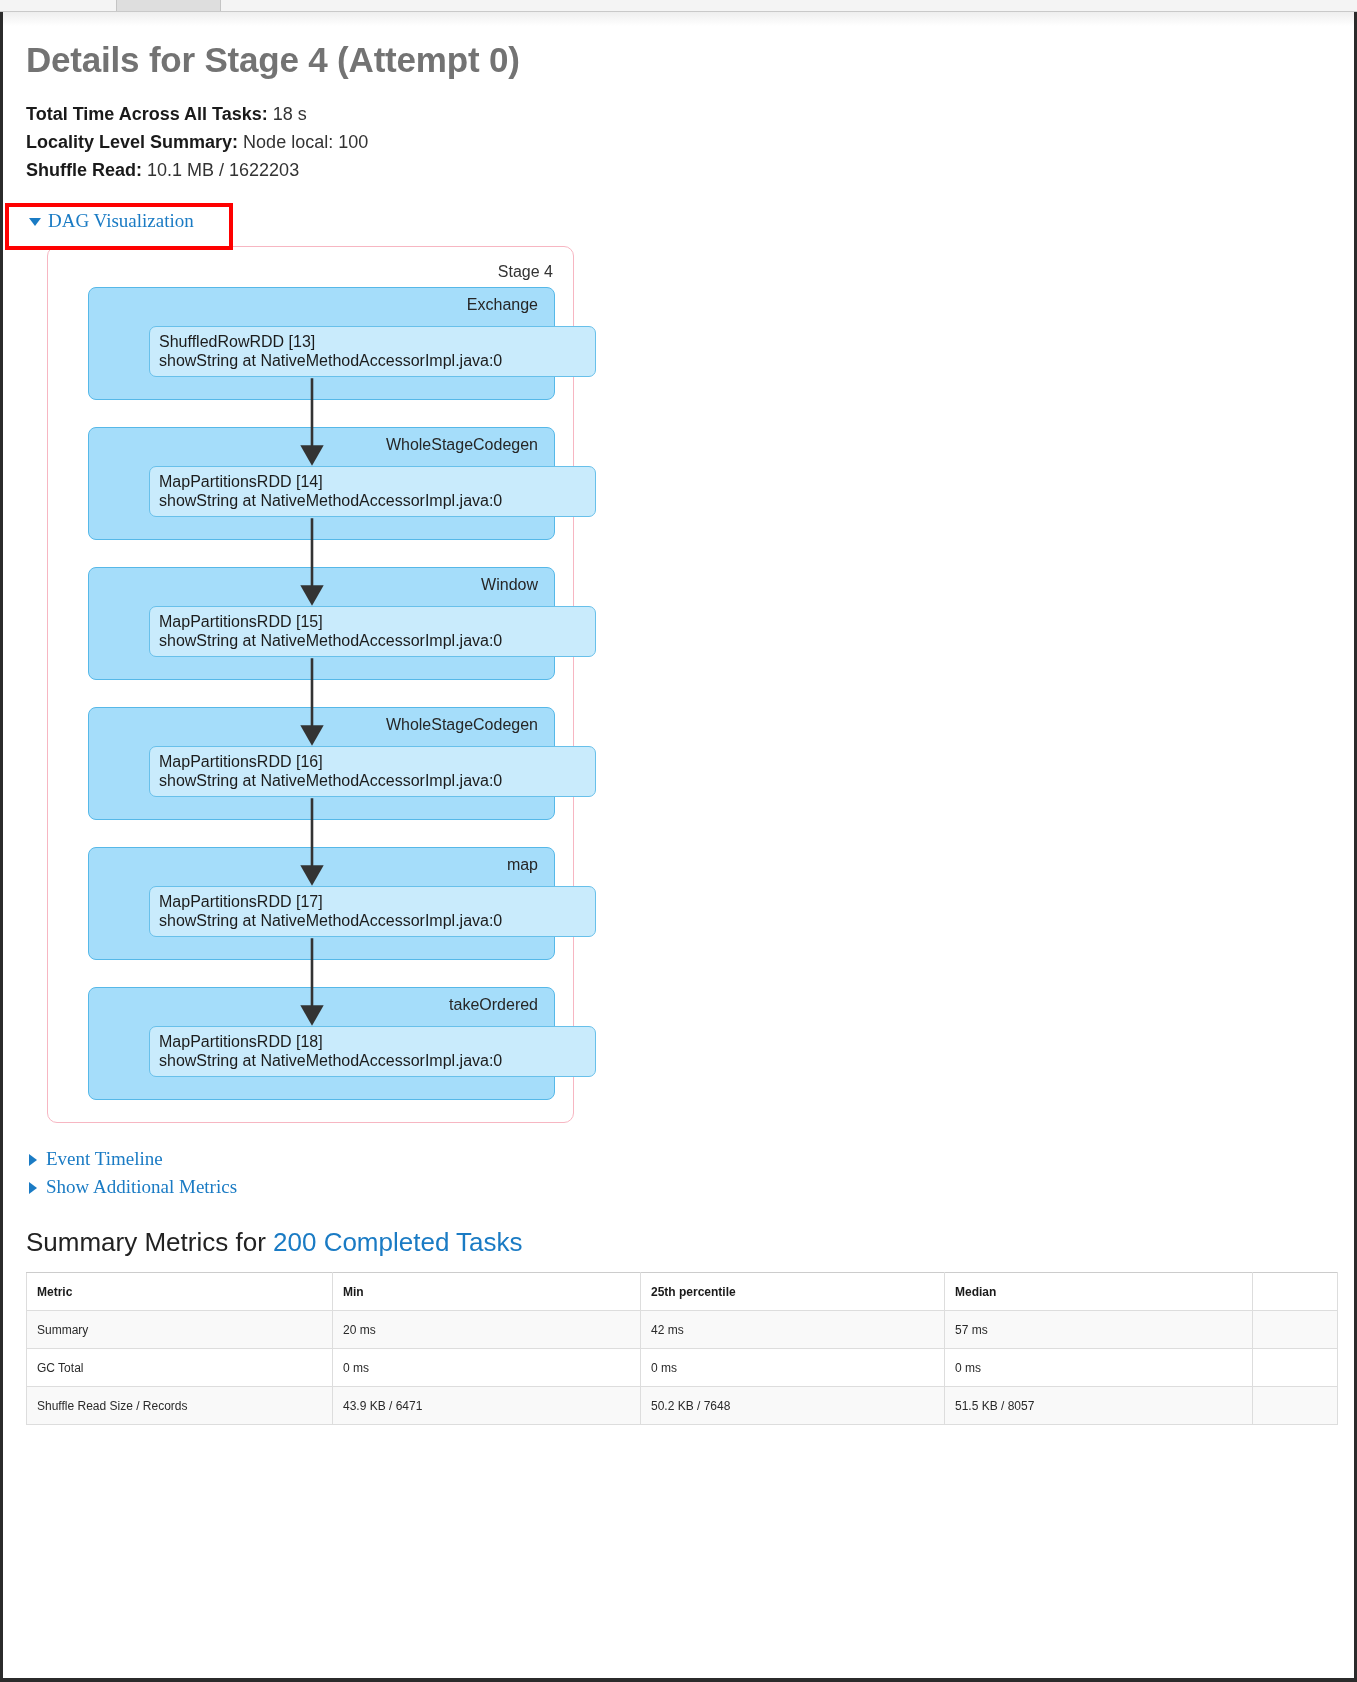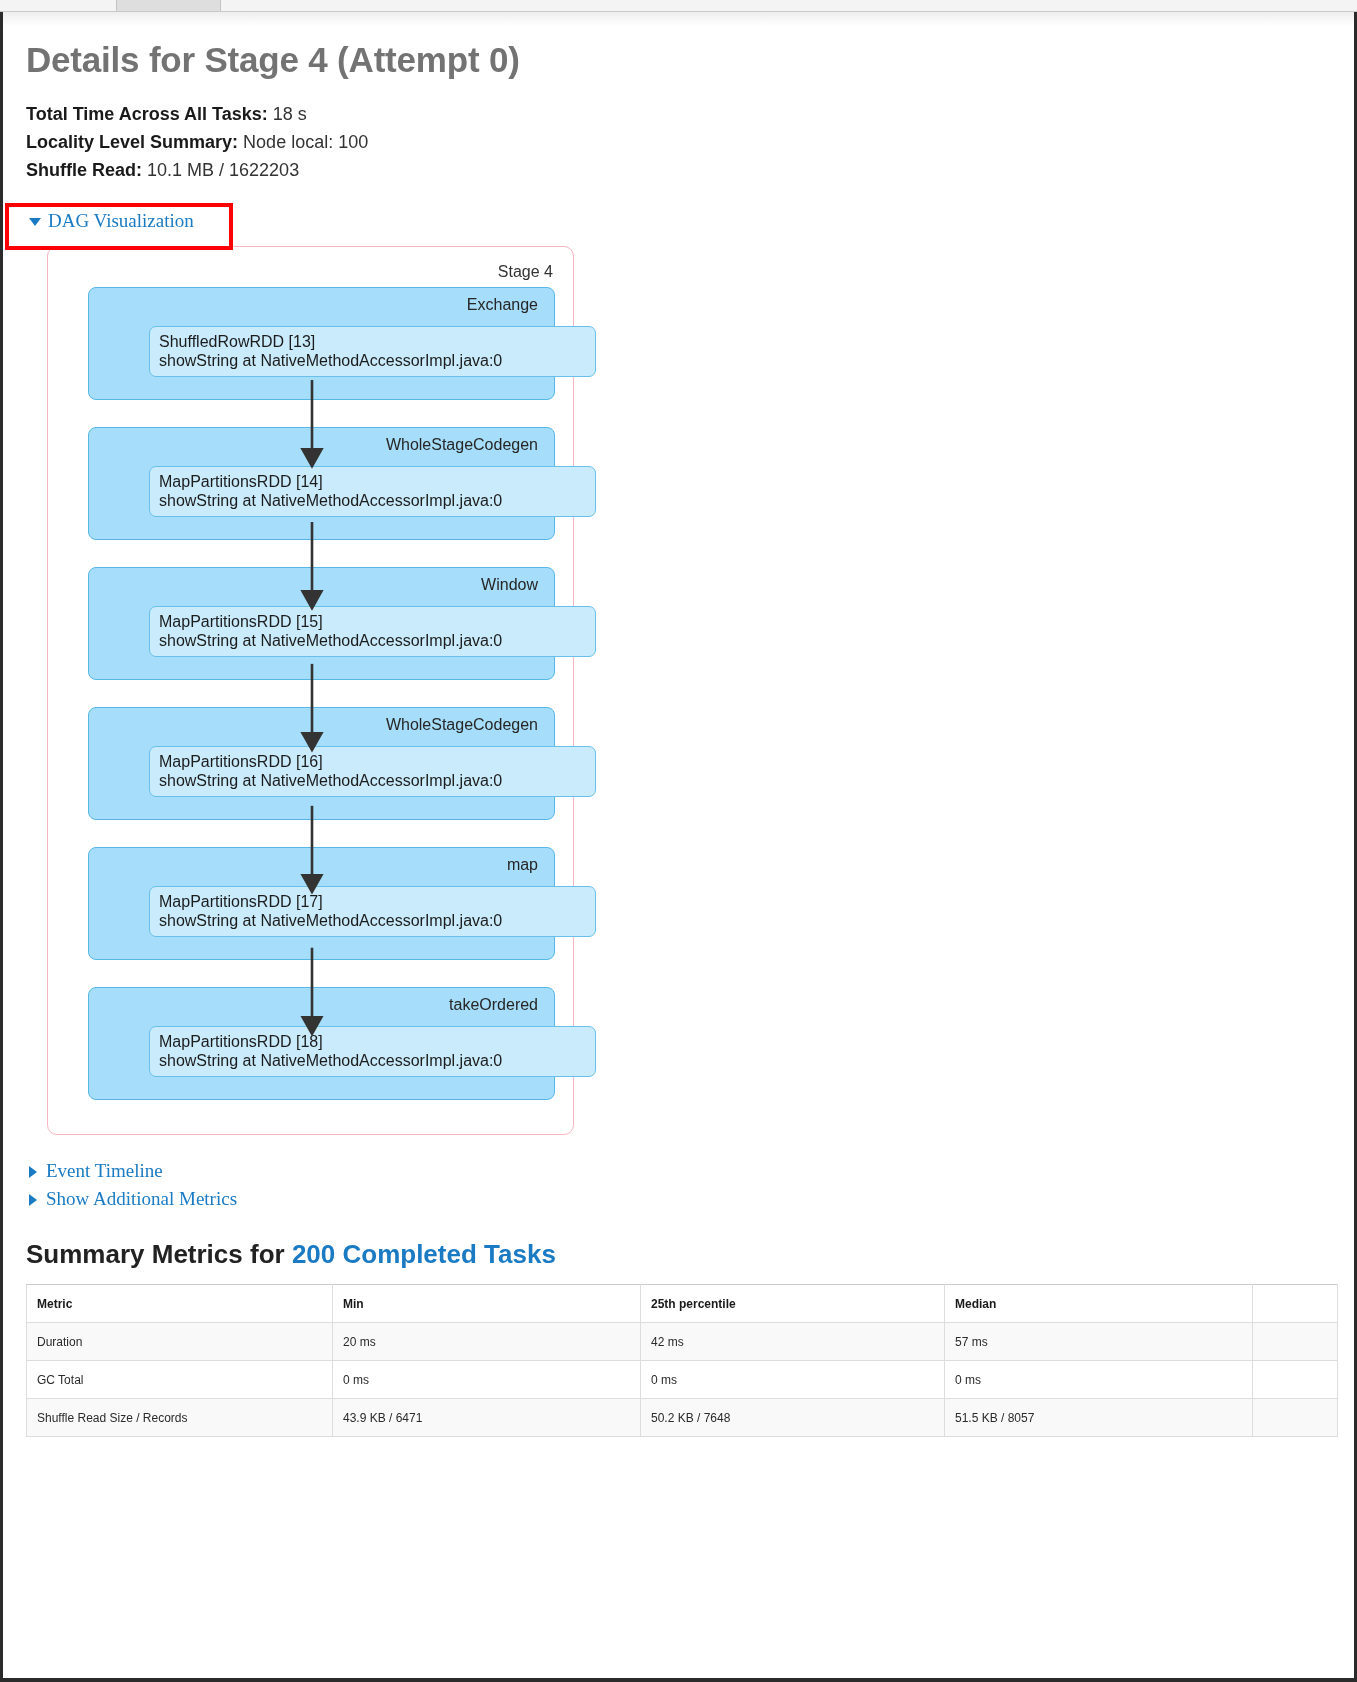--- a/index.html
+++ b/index.html
@@ -151,21 +151,21 @@
   }
   .scope-box {
     position: relative;
     background: #a5ddfa;
     border: 1px solid #56b8e8;
     border-radius: 8px;
     margin: 0 0 27px 26px;
     width: 467px;
     padding: 8px 12px 22px 12px;
   }
-  .scope-box:last-child { margin-bottom: 12px; }
+  .scope-box:last-child { margin-bottom: 0; }
   .scope-label {
     text-align: right;
     font-size: 16px;
     color: #262626;
     padding-right: 4px;
     margin-bottom: 12px;
   }
   .rdd-box {
     background: #c9ebfc;
     border: 1px solid #68c0ea;
@@ -191,21 +191,21 @@
     z-index: 5;
   }
 
   
   .bottom-links { margin-top: 22px; padding-left: 3px; }
   .bottom-links .disclosure { line-height: 28px; }
 
   
   h2.summary-heading {
     font-size: 26px;
-    font-weight: bold;
+    font-weight: normal;
     color: #222222;
     margin: 26px 0 14px 0;
   }
   h2.summary-heading .tasks-link {
     color: #1a7bc4;
     text-decoration: none;
   }
 
   
   table.metrics {
@@ -369,21 +369,21 @@
         <tr>
           <th>Metric</th>
           <th>Min</th>
           <th>25th percentile</th>
           <th>Median</th>
           <th></th>
         </tr>
       </thead>
       <tbody>
         <tr>
-          <td>Duration</td>
+          <td>Summary</td>
           <td>20 ms</td>
           <td>42 ms</td>
           <td>57 ms</td>
           <td></td>
         </tr>
         <tr>
           <td>GC Total</td>
           <td>0 ms</td>
           <td>0 ms</td>
           <td>0 ms</td>

